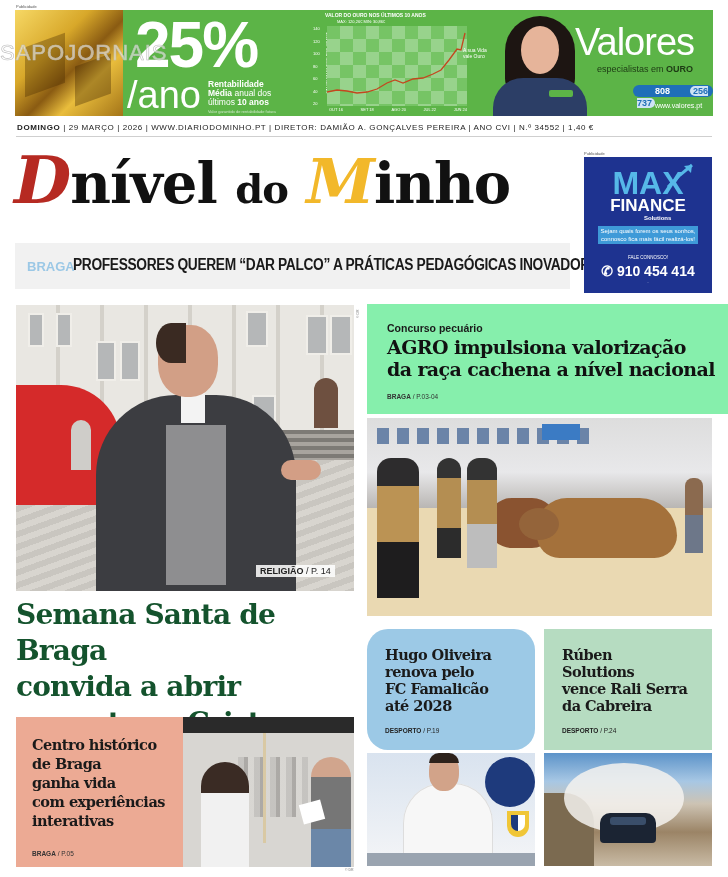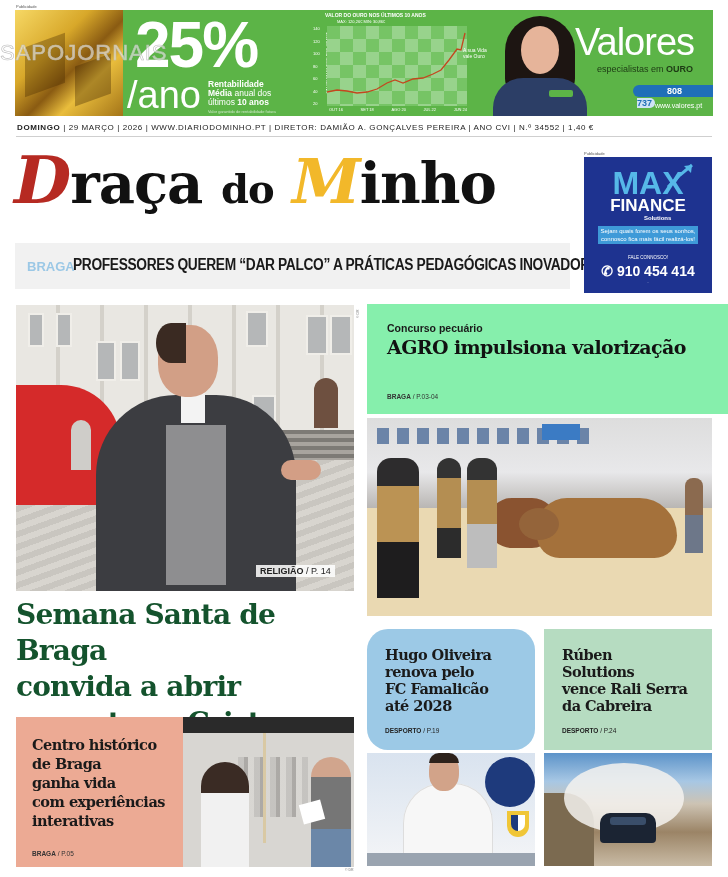--- a/index.html
+++ b/index.html
@@ -205,32 +205,32 @@
     <div>vale Ouro</div>
   </div>
   <div class="abs woman">
     <div class="abs w-hair"></div>
     <div class="abs w-body"></div>
     <div class="abs w-face"></div>
     <div class="abs w-tag"></div>
   </div>
   <div class="abs valores">Valores</div>
   <div class="abs especialistas"><span>especialistas em </span><b>OURO</b></div>
-  <div class="abs phone"><span style="background:none;color:#fff;margin:16px;padding:14px;">808</span><span>256 737</span></div>
+  <div class="abs phone"><span style="background:none;color:#fff;margin:4px;padding:14px;">808</span><span>256 737</span></div>
   <div class="abs www">www.valores.pt</div>
 </div>
 <div class="abs watermark">SAPOJORNAIS</div>
 
 <div class="abs infoline">
   <b>DOMINGO</b><span> | </span><span>29 MARÇO</span><span> | </span><span>2026</span><span> | </span><span>WWW.DIARIODOMINHO.PT</span><span> | </span><span>DIRETOR: DAMIÃO A. GONÇALVES PEREIRA</span><span> | </span><span>ANO CVI</span><span> | </span><span>N.º 34552</span><span> | </span><span>1,40 €</span>
 </div>
 <div class="abs rule"></div>
 
 <div class="abs logo">
-  <span class="d">D</span><span class="blk">raça</span>
+  <span class="d">D</span><span class="blk">nível</span>
   <span class="do">do</span>
   <span class="m">M</span><span class="blk">inho</span>
 </div>
 
 <div class="abs strip">
   <div class="abs strip-kicker">BRAGA</div>
   <div class="abs strip-text"><span>PROFESSORES QUEREM “DAR PALCO” A PRÁTICAS PEDAGÓGICAS INOVADORAS</span><span class="strip-page"> / P.06</span></div>
 </div>
 
 <div class="abs side-label">Publicidade</div>
@@ -275,20 +275,21 @@
 <div class="abs main-head">
   <div>Semana Santa de Braga</div>
   <div>convida a abrir</div>
   <div>as portas a Cristo</div>
 </div>
 
 <div class="abs agro-box">
   <div class="abs agro-kicker">Concurso pecuário</div>
   <div class="abs agro-head">
     <div>AGRO impulsiona valorização</div>
+    <div>da raça cachena a nível nacional</div>
   </div>
   <div class="abs agro-ref"><b>BRAGA</b><span> / P.03-04</span></div>
 </div>
 <div class="abs agro-photo">
   <div class="abs hall"></div>
   <div class="abs posters"></div>
   <div class="abs banner"></div>
   <div class="abs sand"></div>
   <div class="abs cow2"></div>
   <div class="abs cow"></div>

